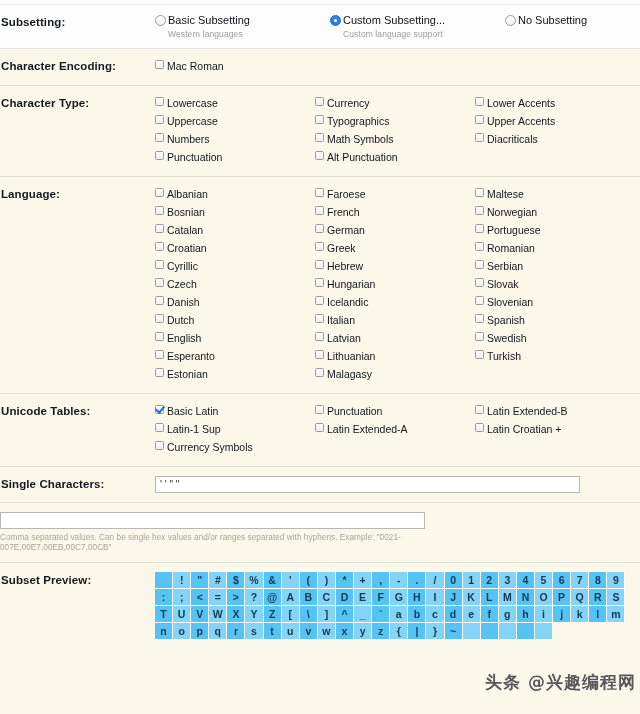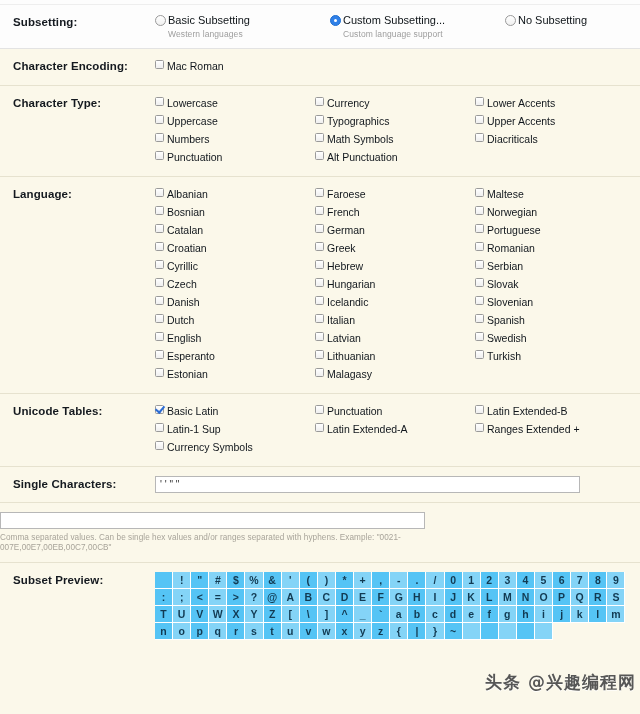--- a/index.html
+++ b/index.html
@@ -33,21 +33,21 @@
     background: #fbf8ea;
   }
   .row.light {
     background: #fdfdfd;
     border-bottom: 1px solid #e3e3e3;
   }
   .row-label {
     width: 155px;
     flex: 0 0 155px;
     box-sizing: border-box;
-    padding-left: 13px;
+    padding-left: 1px;
     font-weight: bold;
     font-size: 11.5px;
     color: #14191f;
     letter-spacing: 0.1px;
     line-height: 16px;
   }
   .row-body {
     flex: 1 1 auto;
     box-sizing: border-box;
     padding-right: 10px;
@@ -506,21 +506,21 @@
               <span class="lbl">Latin Extended-A</span>
             </div>
           </div>
         <div class="col" id="ut-col-2">
             <div class="opt">
               <span class="cb"></span>
               <span class="lbl">Latin Extended-B</span>
             </div>
             <div class="opt">
               <span class="cb"></span>
-              <span class="lbl">Ranges Extended +</span>
+              <span class="lbl">Latin Croatian +</span>
             </div>
           </div>
       </div>
     </div>
   </div>
 
   <div class="row">
     <div class="row-label">Single Characters:</div>
     <div class="row-body">
       <input class="field" type="text" value="' ' &quot; &quot;" style="">

